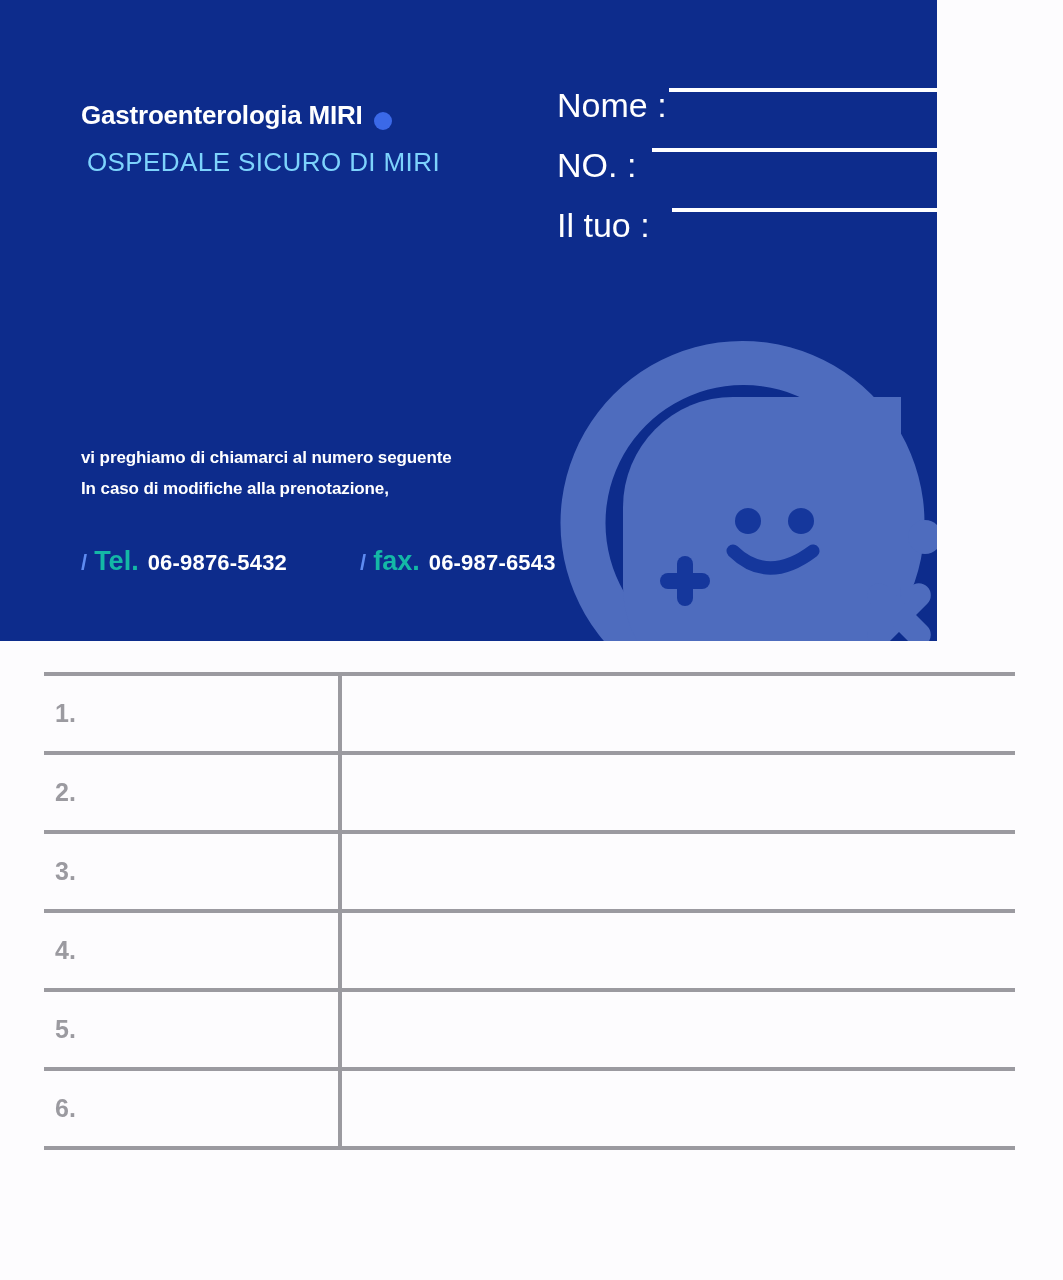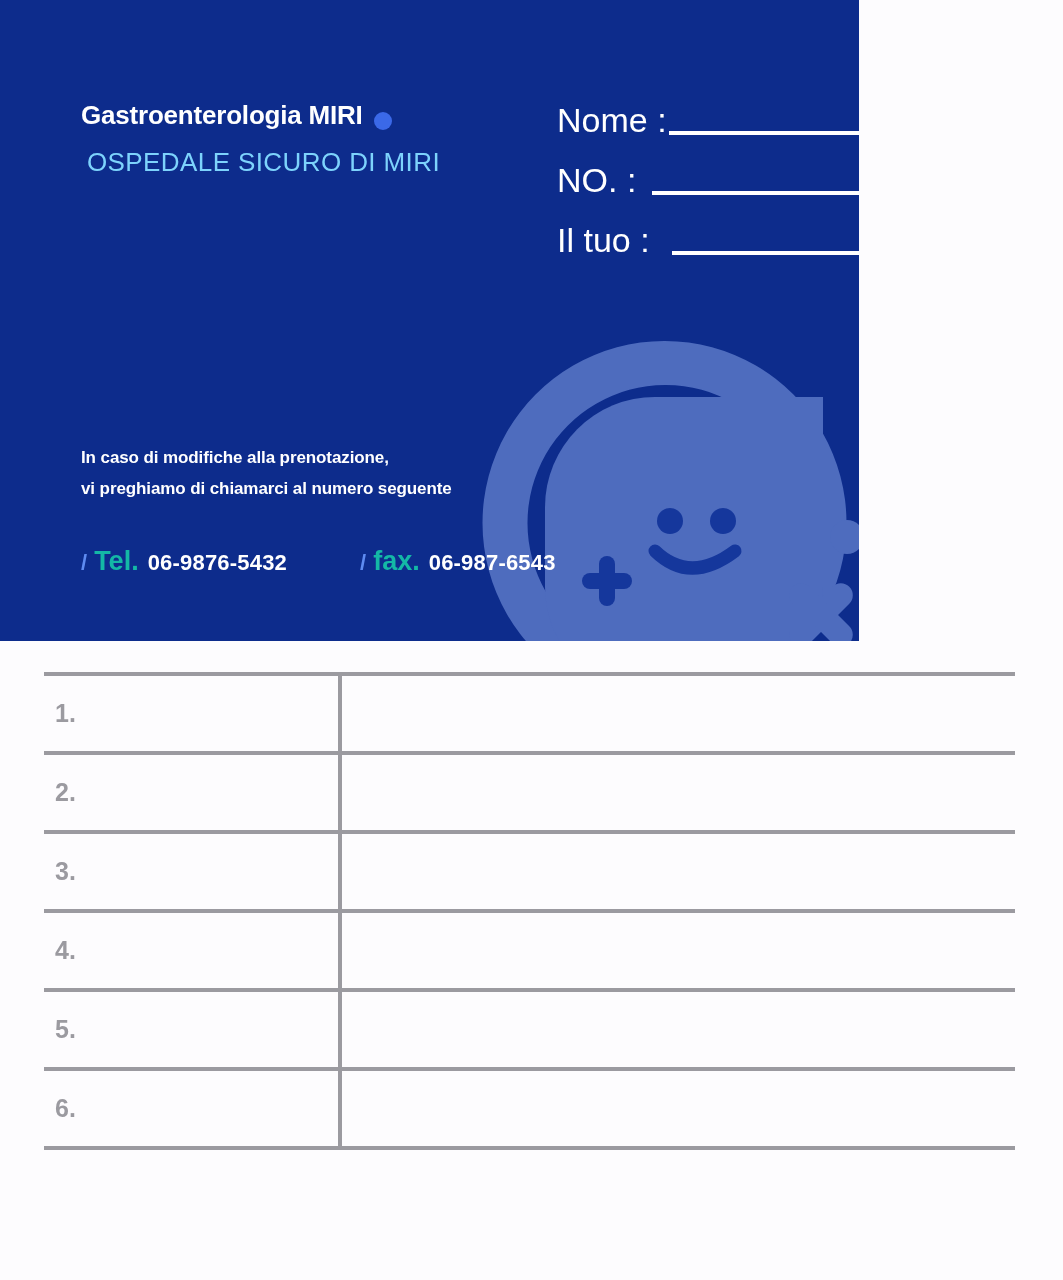--- a/index.html
+++ b/index.html
@@ -16,21 +16,21 @@
     position: relative;
     width: 1063px;
     height: 1280px;
     background: #FDFCFE;
   }
 
   
   .header-panel {
     position: absolute;
     left: 0; top: 0;
-    width: 859px;
+    width: 937px;
     height: 641px;
     background: #0D2C8C;
     overflow: hidden;
   }
 
   
   .watermark {
     position: absolute;
     right: -36px;
     bottom: -112px;
@@ -75,21 +75,21 @@
   }
 
   
   .fields {
     position: absolute;
     left: 557px; top: 88px;
     width: 450px;
   }
   .field-row {
     display: flex;
-    align-items: flex-end;
+    align-items: flex-start;
     height: 52px;
   }
   .field-label {
     font-size: 34px;
     font-weight: 400;
     color: #FFFFFF;
     white-space: nowrap;
     line-height: 1;
     padding-bottom: 3px;
   }
@@ -258,22 +258,22 @@
       </div>
 
       <div class="field-row fr-tuo">
         <div class="field-label">Il tuo :</div>
         <div class="field-rule"></div>
       </div>
 
     </div>
 
     <div class="note">
+      <div>vi preghiamo di chiamarci al numero seguente</div>
       <div>In caso di modifiche alla prenotazione,</div>
-      <div>vi preghiamo di chiamarci al numero seguente</div>
     </div>
 
     <div class="contacts">
       <div class="contact-item">
         <span class="slash">/</span>
         <span class="contact-key">Tel.</span>
         <span class="contact-val">06-9876-5432</span>
       </div>
       <div class="contact-item">
         <span class="slash">/</span>

